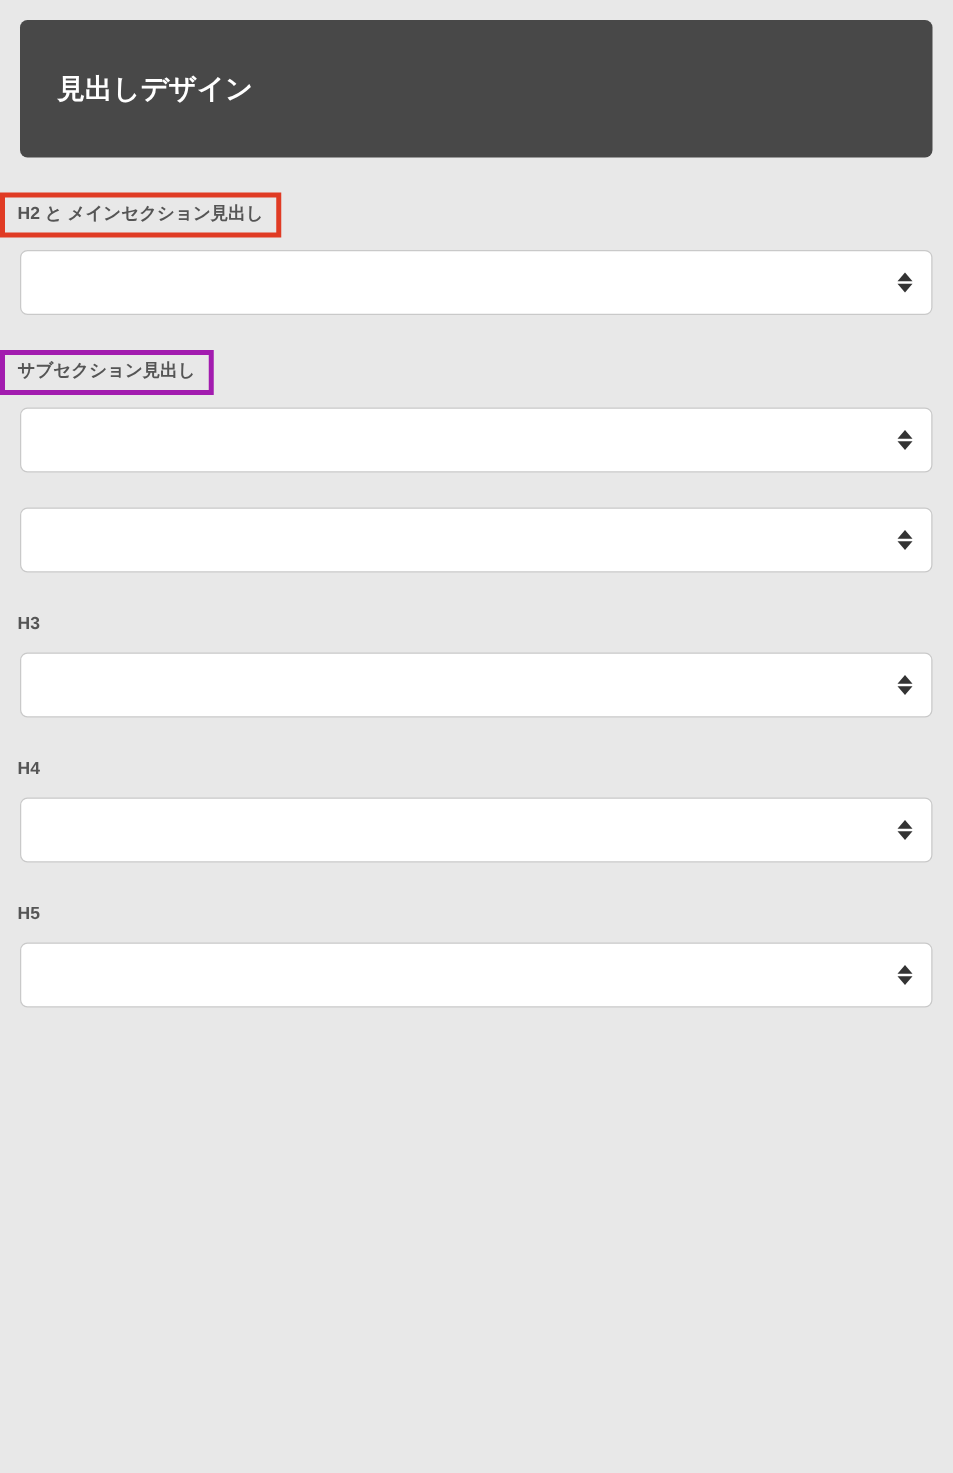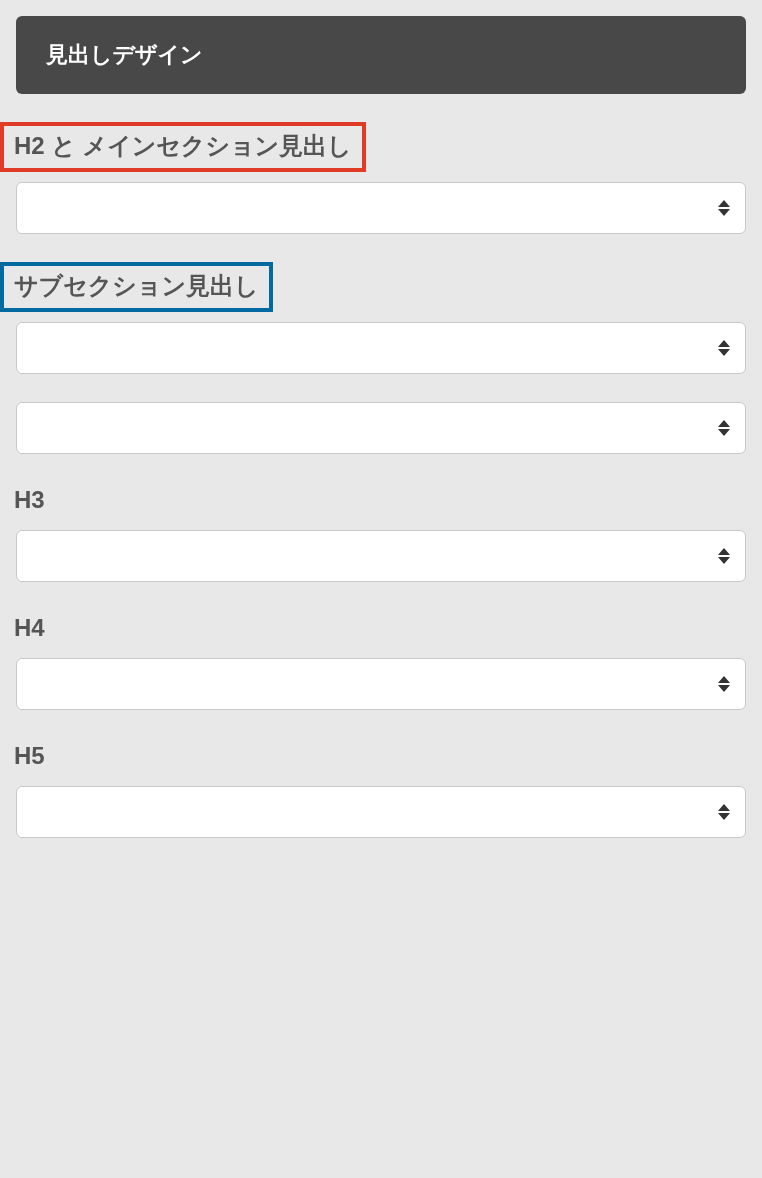--- a/index.html
+++ b/index.html
@@ -11,48 +11,48 @@
       font-family: -apple-system, "Hiragino Kaku Gothic ProN", "Hiragino Sans", "Yu Gothic", Meiryo, sans-serif;
       background: #e8e8e8;
       width: 762px;
       padding: 0;
     }
     .panel-header {
       background: #484848;
       color: #fff;
       font-size: 22px;
       font-weight: 700;
-      padding: 24px 30px;
+      padding: 40px 30px;
       margin: 16px;
       border-radius: 6px;
     }
     .form-area {
       padding: 0 16px 30px;
     }
     .field-group {
       margin-top: 28px;
     }
     .field-label {
       display: inline-block;
-      font-size: 24px;
+      font-size: 14px;
       font-weight: 700;
       color: #555;
       padding: 4px 10px 6px;
       margin-left: -16px;
     }
     .field-label.no-box {
       padding: 4px 0 6px;
       margin-left: -2px;
       border: none;
     }
     .box-red {
       border: 4px solid #e03b24;
     }
     .box-blue {
-      border: 4px solid #0369a1;
+      border: 4px solid #a21caf;
     }
     .box-yellow {
       border: 4px solid #f5df3d;
     }
     .select-wrap {
       position: relative;
       margin-top: 10px;
     }
     .select-input {
       width: 100%;

